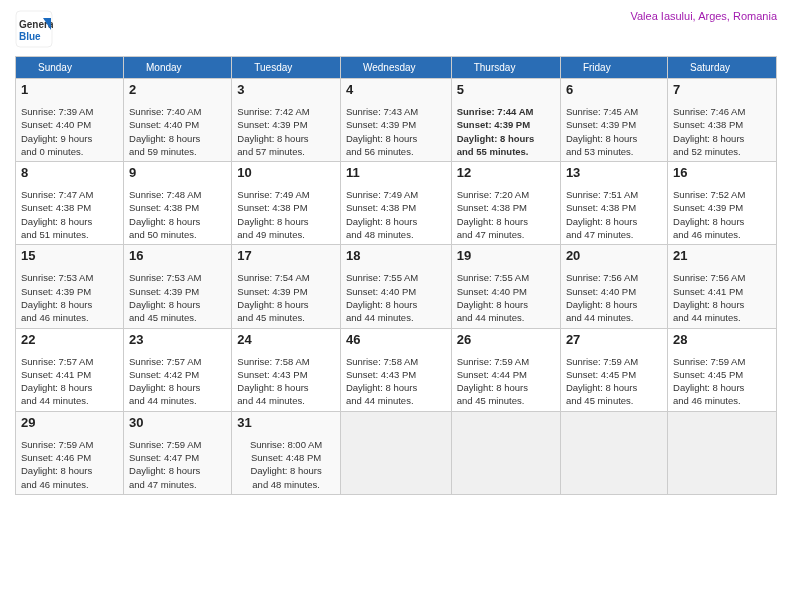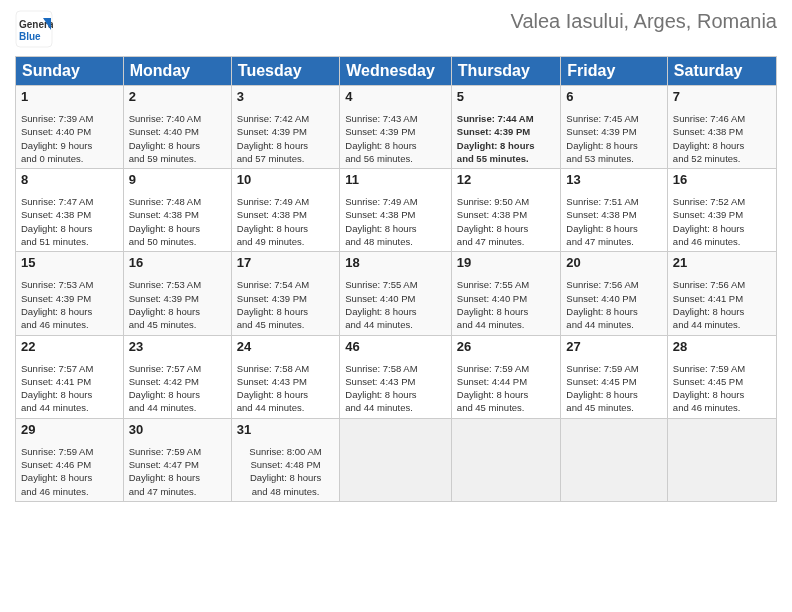--- a/index.html
+++ b/index.html
@@ -29,34 +29,34 @@
     }
     .title-block {
       text-align: right;
     }
     .month-title {
       font-size: 32px;
       font-weight: bold;
       color: #222;
     }
     .location {
-      font-size: 20px;
-      color: #737373;
+      font-size: 11px;
+      color: #a21caf;
     }
     .calendar {
       width: 100%;
       border-collapse: collapse;
     }
     .calendar th {
       background: #2a6db5;
       color: #fff;
-      font-size: 16px;
-      font-weight: bold;
+      font-size: 10px;
+      font-weight: normal;
       text-align: left;
-      padding: 5px 6px;
+      padding: 5px 22px;
       border: 1px solid #ccc;
     }
     .calendar td {
       vertical-align: top;
       border: 1px solid #ccc;
       padding: 3px 5px;
       width: 113px;
       height: 78px;
       background: #fff;
     }
@@ -194,21 +194,21 @@
           </td>
           <td>
             <span class="day-num">11</span>
             <div class="day-info" style="white-space: pre-line;">Sunrise: 7:49 AM
 Sunset: 4:38 PM
 Daylight: 8 hours
 and 48 minutes.</div>
           </td>
           <td>
             <span class="day-num">12</span>
-            <div class="day-info" style="white-space: pre-line;">Sunrise: 9:50 AM
+            <div class="day-info" style="white-space: pre-line;">Sunrise: 7:20 AM
 Sunset: 4:38 PM
 Daylight: 8 hours
 and 47 minutes.</div>
           </td>
           <td>
             <span class="day-num">13</span>
             <div class="day-info" style="white-space: pre-line;">Sunrise: 7:51 AM
 Sunset: 4:38 PM
 Daylight: 8 hours
 and 47 minutes.</div>

